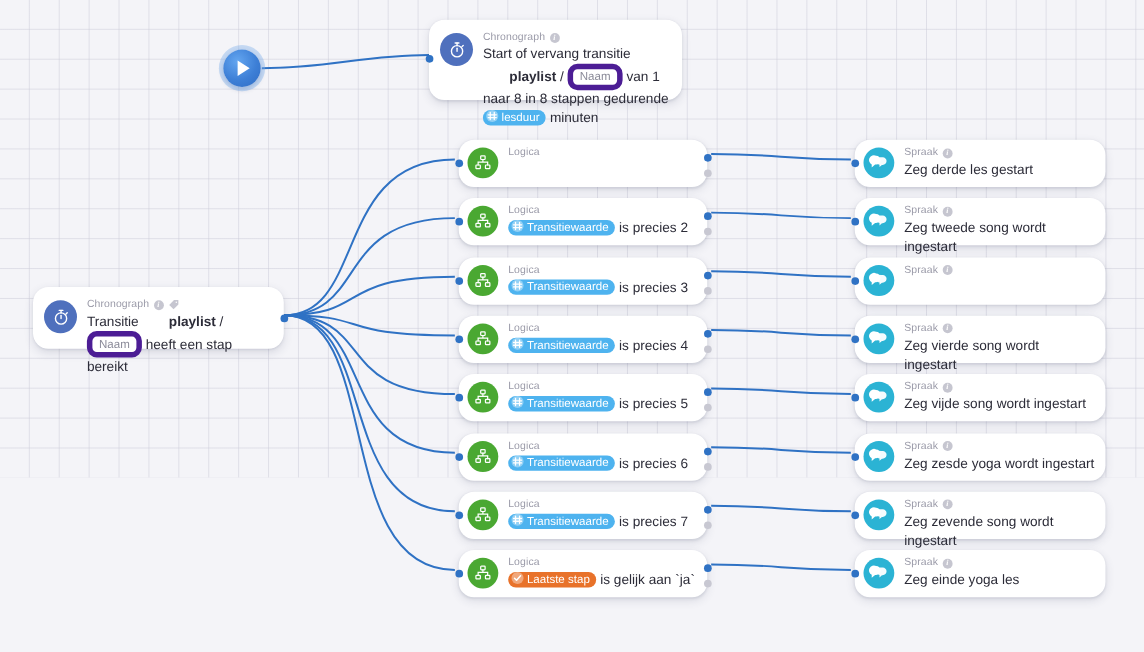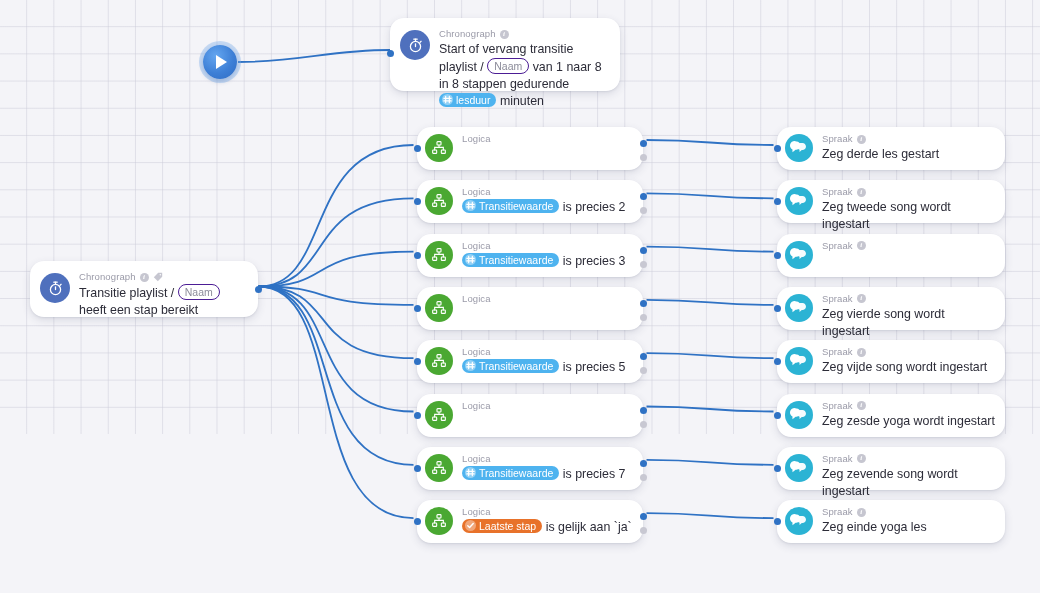--- a/index.html
+++ b/index.html
@@ -35,26 +35,26 @@
   }
   .info-i{
     display:inline-block;width:9px;height:9px;border-radius:50%;
     background:#c6c6d0;color:#fff;font-size:7px;line-height:9px;text-align:center;
     font-style:italic;font-family:"Liberation Serif",serif;font-weight:bold;
   }
   .tag-i{display:inline-block;width:10px;height:10px;}
   .txt{
     font-size:12.4px;color:#2c2c38;line-height:17px;
   }
-  .txt b{font-weight:normal;}
+  .txt b{font-weight:bold;margin-left:24px;}
   .chip{
     display:inline-block;border-radius:9px;padding:0 6px;font-size:10.5px;
     line-height:14px;vertical-align:1px;white-space:nowrap;
   }
-  .chip-outline{border:1px solid #4c1d95;color:#8b8b99;background:#fff;}
+  .chip-outline{border:5px solid #4c1d95;color:#8b8b99;background:#fff;}
   .chip-blue{background:#4eb3ef;color:#fff;padding-left:3px;}
   .chip-orange{background:#e8722a;color:#fff;padding-left:3px;}
   .chip-ico{
     display:inline-block;width:11px;height:11px;border-radius:50%;
     background:rgba(255,255,255,.38);vertical-align:-1px;margin-right:3px;
     position:relative;
   }
   .port{
     position:absolute;width:7px;height:7px;border-radius:50%;
   }
@@ -220,20 +220,23 @@
             <rect x="9" y="2.5" width="6" height="5" rx="1"></rect>
             <rect x="2.5" y="15" width="6" height="5" rx="1"></rect>
             <rect x="15.5" y="15" width="6" height="5" rx="1"></rect>
             <path d="M12 7.5v3.6M5.5 15v-3.9h13V15" stroke-linecap="round"></path>
           </svg>
         </div>
         <div class="body">
           <div class="kind">
             <span>Logica</span>
           </div>
+          <div class="txt"><span class="chip chip-blue"><span class="chip-ico"><svg width="11" height="11" viewBox="0 0 24 24" fill="none" stroke="#fff" stroke-width="2.6" stroke-linecap="round" style="position:absolute;left:0;top:0">
+                  <path d="M8 5v14M16 5v14M4 9.5h16M4 15h16"></path>
+                </svg></span>Transitiewaarde</span> is precies 4</div>
         </div>
       </div>
       <div class="node" style="left: 417px; top: 340.2px; width: 226px; height: 43px; padding: 6px 10px 6px 8px;">
         <div class="port in" style="top:18px;"></div>
         <div class="port out-t" style="top:13px;"></div>
         <div class="port out-f" style="top:27px;"></div>
         <div class="ico" style="background:#4aa832;width:28px;height:28px;margin-top:1px;">
           <svg width="16" height="16" viewBox="0 0 24 24" fill="none" stroke="#fff" stroke-width="1.7">
             <rect x="9" y="2.5" width="6" height="5" rx="1"></rect>
             <rect x="2.5" y="15" width="6" height="5" rx="1"></rect>
@@ -259,20 +262,23 @@
             <rect x="9" y="2.5" width="6" height="5" rx="1"></rect>
             <rect x="2.5" y="15" width="6" height="5" rx="1"></rect>
             <rect x="15.5" y="15" width="6" height="5" rx="1"></rect>
             <path d="M12 7.5v3.6M5.5 15v-3.9h13V15" stroke-linecap="round"></path>
           </svg>
         </div>
         <div class="body">
           <div class="kind">
             <span>Logica</span>
           </div>
+          <div class="txt"><span class="chip chip-blue"><span class="chip-ico"><svg width="11" height="11" viewBox="0 0 24 24" fill="none" stroke="#fff" stroke-width="2.6" stroke-linecap="round" style="position:absolute;left:0;top:0">
+                  <path d="M8 5v14M16 5v14M4 9.5h16M4 15h16"></path>
+                </svg></span>Transitiewaarde</span> is precies 6</div>
         </div>
       </div>
       <div class="node" style="left: 417px; top: 446.8px; width: 226px; height: 43px; padding: 6px 10px 6px 8px;">
         <div class="port in" style="top:18px;"></div>
         <div class="port out-t" style="top:13px;"></div>
         <div class="port out-f" style="top:27px;"></div>
         <div class="ico" style="background:#4aa832;width:28px;height:28px;margin-top:1px;">
           <svg width="16" height="16" viewBox="0 0 24 24" fill="none" stroke="#fff" stroke-width="1.7">
             <rect x="9" y="2.5" width="6" height="5" rx="1"></rect>
             <rect x="2.5" y="15" width="6" height="5" rx="1"></rect>

